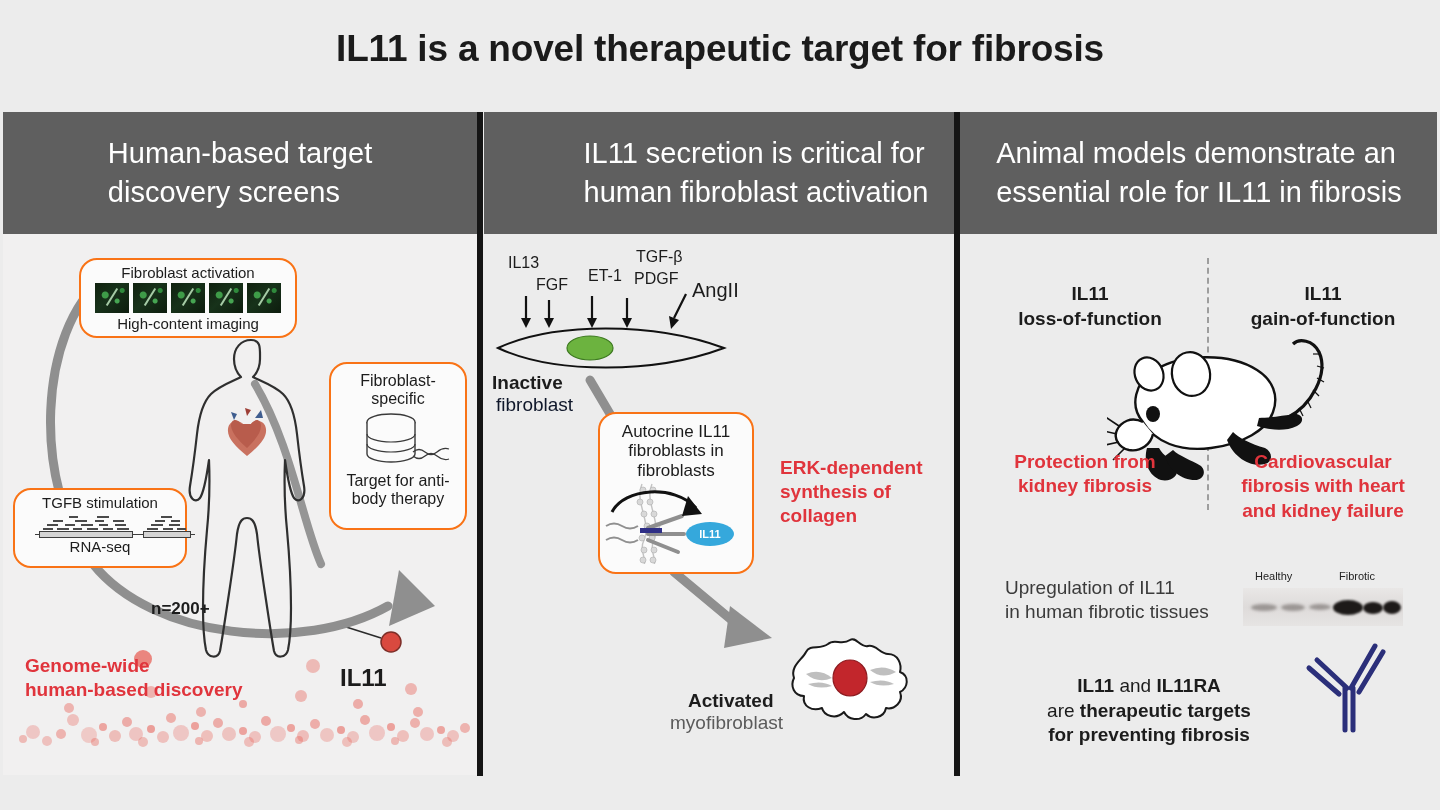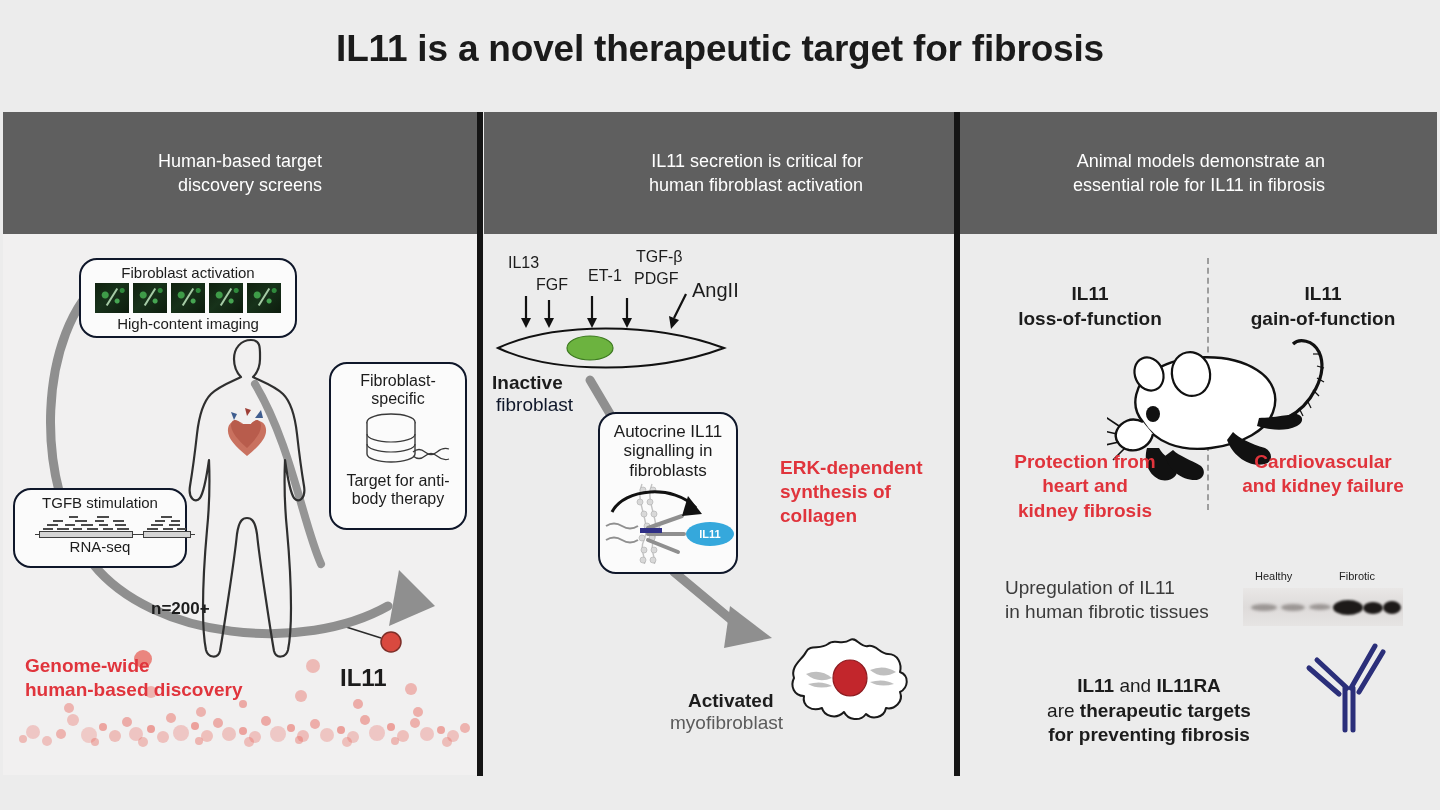--- a/index.html
+++ b/index.html
@@ -33,22 +33,22 @@
   
   .header-bar {
     position: absolute;
     top: 112px;
     height: 122px;
     background: #5f5f5f;
     color: #ffffff;
     display: flex;
     align-items: center;
     justify-content: center;
-    text-align: right;
-    font-size: 18px;
+    text-align: left;
+    font-size: 29px;
     line-height: 1.35;
     padding: 0 14px;
     box-sizing: border-box;
   }
   #hdr1 { left: 3px;   width: 474px; }
   #hdr2 { left: 484px; width: 544px; }
   #hdr3 { left: 961px; width: 476px; }
 
   
   .panel-body {
@@ -74,21 +74,21 @@
 
   
   .txt  { position: absolute; color: #1c1c1c; }
   .red  { color: #e0343c; font-weight: bold; }
   .bold { font-weight: bold; }
 
   
   .callout {
     position: absolute;
     background: #fbfbfb;
-    border: 2px solid #0f172a;
+    border: 2px solid #f97316;
     border-radius: 18px;
     box-sizing: border-box;
     text-align: center;
     color: #1c1c1c;
   }
 
   
   .thumbs { display: flex; gap: 4px; justify-content: center; margin: 2px 0; }
   .thumb {
     width: 34px; height: 30px;
@@ -384,24 +384,24 @@
     <div class="txt" style="left:12px;top:160px;font-size:19px;color:#0f172a;">fibroblast</div>
 
     <svg style="position:absolute;left:0;top:0;width:470px;height:541px" viewBox="0 0 470 541" xmlns="http://www.w3.org/2000/svg">
       <g stroke="#8f8f8f" stroke-width="9" fill="none" stroke-linecap="round">
         <path d="M106,146 L132,190"></path>
         <path d="M190,338 L250,388"></path>
       </g>
       <path d="M246,372 L288,404 L240,414 Z" fill="#8f8f8f"></path>
     </svg>
 
-    <div class="callout" style="left:114px;top:178px;width:140px;height:162px;padding:8px 4px;">
+    <div class="callout" style="left:114px;top:178px;width:156px;height:162px;padding:8px 4px;">
       <div style="font-size:17px;line-height:1.14">
         <div>Autocrine IL11</div>
-        <div>signalling in</div>
+        <div>fibroblasts in</div>
         <div>fibroblasts</div>
       </div>
       <svg style="width:148px;height:82px;margin-top:2px;display:block" viewBox="0 0 148 82" xmlns="http://www.w3.org/2000/svg">
 
         <g stroke="#c2c2c2" stroke-width="1.4" fill="none">
           <path d="M38,2 C30,20 48,40 40,58 C34,70 44,78 40,82"></path>
           <path d="M48,2 C40,20 58,40 50,58 C44,70 54,78 50,82"></path>
         </g>
         <g fill="#d8d8d8" stroke="#b5b5b5" stroke-width=".7">
           <circle cx="39" cy="8" r="3"></circle>
@@ -508,25 +508,25 @@
         <line x1="200" y1="70" x2="204" y2="78"></line>
         <line x1="206" y1="60" x2="212" y2="66"></line>
         <line x1="210" y1="48" x2="217" y2="52"></line>
         <line x1="210" y1="36" x2="217" y2="38"></line>
         <line x1="206" y1="24" x2="212" y2="24"></line>
       </g>
     </svg>
 
     <div class="txt red" style="left:16px;top:216px;width:216px;text-align:center;font-size:19px;line-height:1.28;">
       <div>Protection from</div>
-      <div>heart and</div>
       <div>kidney fibrosis</div>
     </div>
     <div class="txt red" style="left:254px;top:216px;width:216px;text-align:center;font-size:19px;line-height:1.28;">
       <div>Cardiovascular</div>
+      <div>fibrosis with heart</div>
       <div>and kidney failure</div>
     </div>
 
     <div class="txt" style="left:44px;top:342px;font-size:19px;line-height:1.28;color:#3b3b3b;">
       <div>Upregulation of IL11</div>
       <div>in human fibrotic tissues</div>
     </div>
 
     <div class="blot-label" style="left:294px;top:336px;">Healthy</div>
     <div class="blot-label" style="left:378px;top:336px;">Fibrotic</div>

